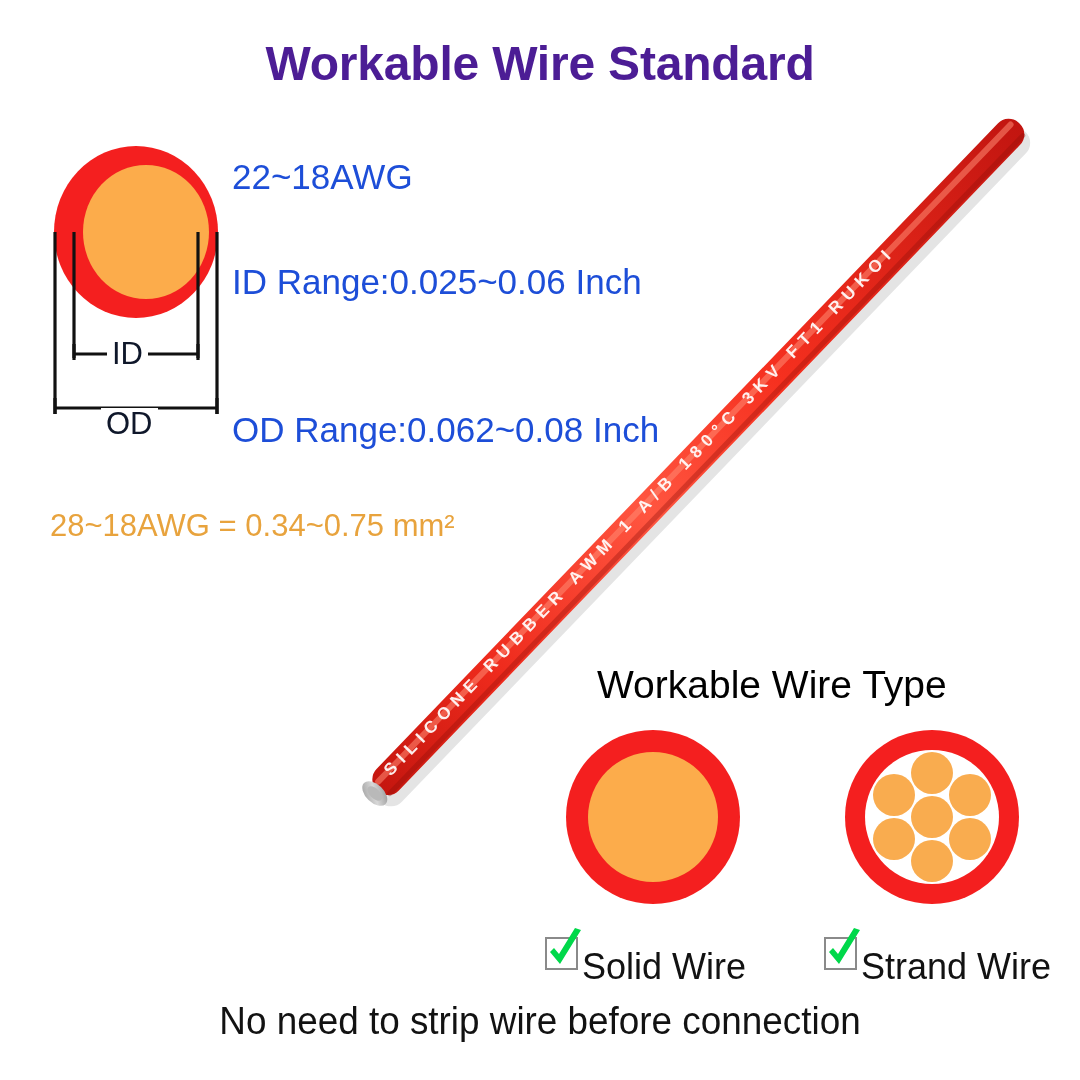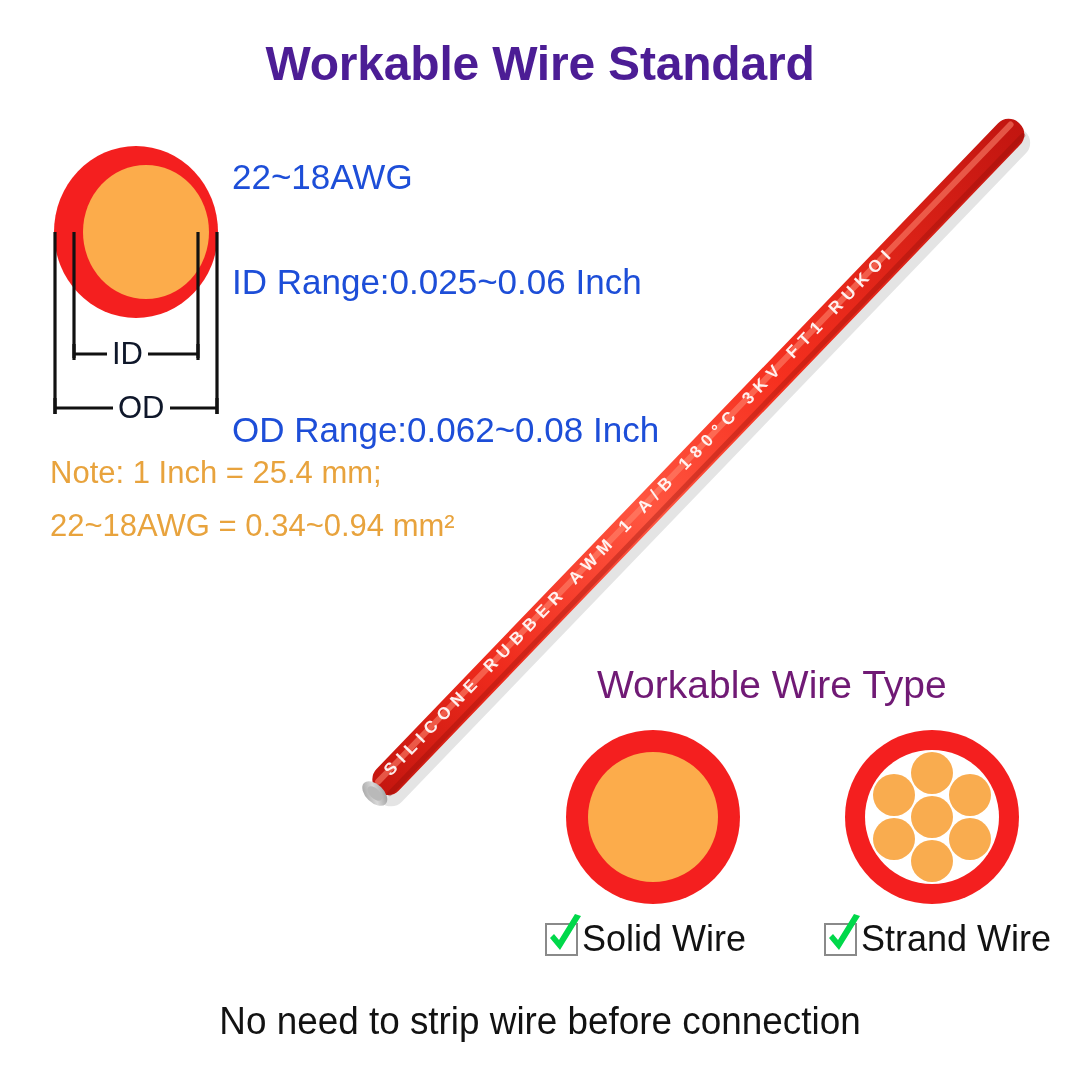--- a/index.html
+++ b/index.html
@@ -75,21 +75,21 @@
   }
   .dim-label {
     position: absolute;
     font-size: 31px;
     line-height: 31px;
     color: #0f172a;
     background: #ffffff;
     padding: 0 5px;
   }
   #dim-id-label { left: 63px; top: 192px; }
-  #dim-od-label { left: 57px; top: 246px; margin-left: 12px; }
+  #dim-od-label { left: 57px; top: 262px; }
 
   
   .spec-line {
     position: absolute;
     font-size: 35px;
     color: #1d4ed8;
     white-space: nowrap;
   }
   #spec-awg   { left: 232px; top: 157px; }
   #spec-id    { left: 232px; top: 262px; }
@@ -105,21 +105,21 @@
   }
   #note-1 { top: 455px; }
   #note-2 { top: 508px; }
 
   
   #type-heading {
     position: absolute;
     left: 597px;
     top: 663px;
     font-size: 39px;
-    color: #701a75;
+    color: #000000;
     white-space: nowrap;
   }
 
   .type-circle {
     position: absolute;
     border-radius: 50%;
   }
   
   #solid-circle {
     left: 566px;
@@ -183,20 +183,21 @@
   }
   .checkbox svg {
     position: absolute;
     left: -2px;
     top: -11px;
     overflow: visible;
   }
   .check-label {
     font-size: 36px;
     color: #121212;
+    margin-top: 28px;
   }
 
   
   #caption {
     position: absolute;
     left: 0;
     top: 1000px;
     width: 1080px;
     text-align: center;
     font-size: 38px;
@@ -275,22 +276,21 @@
     </svg>
 
     <div class="dim-label" id="dim-id-label">ID</div>
     <div class="dim-label" id="dim-od-label">OD</div>
   </div>
 
   <div class="spec-line" id="spec-awg">22~18AWG</div>
   <div class="spec-line" id="spec-id">ID Range:0.025~0.06 Inch</div>
   <div class="spec-line" id="spec-od">OD Range:0.062~0.08 Inch</div>
 
-  <div class="note-line" id="note-1">Note: 1 Inch = 25.4 mm;</div>
-  <div class="note-line" id="note-2">22~18AWG = 0.34~0.94 mm²</div>
+  <div class="note-line" id="note-2">28~18AWG = 0.34~0.75 mm²</div>
 
   <div id="type-heading">Workable Wire Type</div>
 
   <div class="type-circle" id="solid-circle">
     <div id="solid-core"></div>
   </div>
 
   <div class="type-circle" id="strand-circle">
     <div id="strand-inner">
       <div class="strand" style="left:46px; top:46px;"></div>

